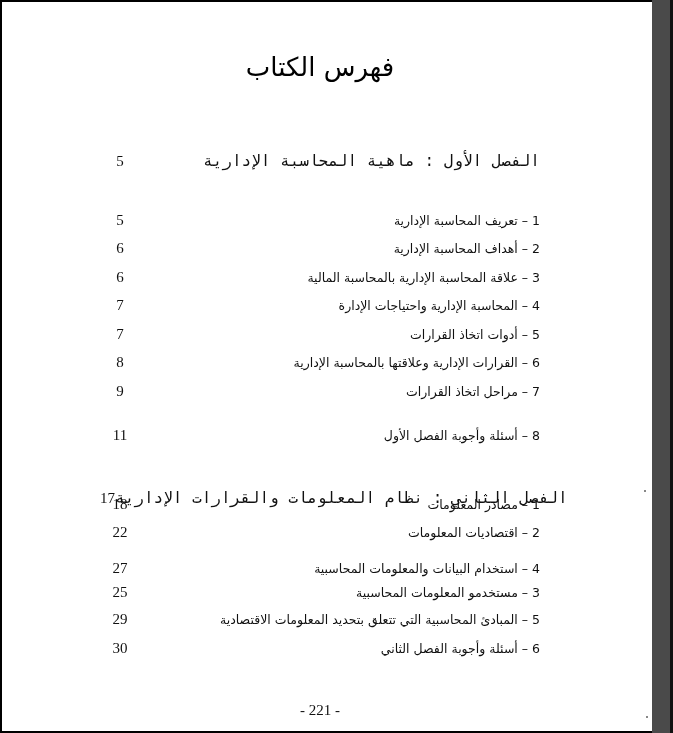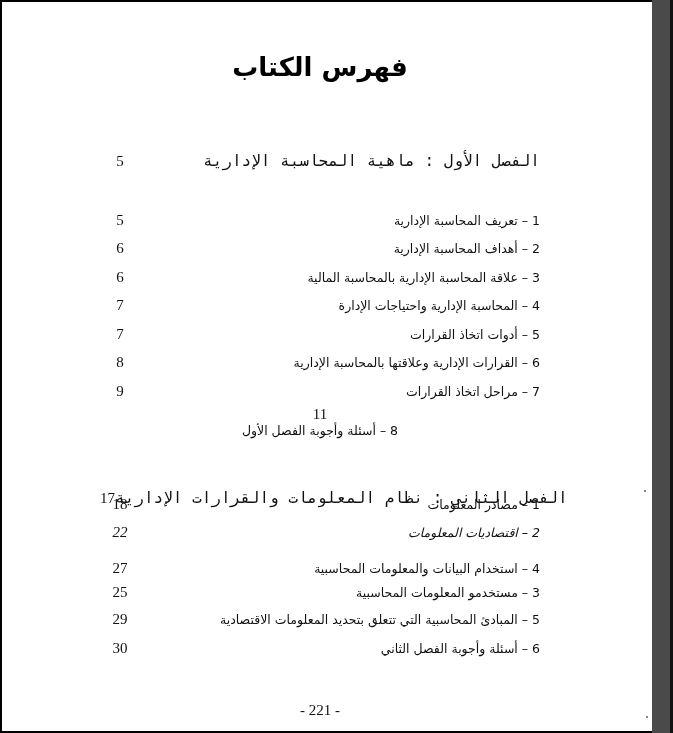--- a/index.html
+++ b/index.html
@@ -45,21 +45,21 @@
       width: 2px; height: 2px;
       background: #888;
     }
     .page-title {
       position: absolute;
       top: 52px;
       left: 0;
       width: 640px;
       text-align: center;
       font-family: "DejaVu Sans", sans-serif;
-      font-weight: bold;
+      font-weight: normal;
       font-size: 26px;
       letter-spacing: 1px;
       color: #000;
       direction: rtl;
     }
     .toc {
       position: absolute;
       left: 0;
       top: 0;
       width: 673px;
@@ -145,35 +145,35 @@
     <span class="text">5 – أدوات اتخاذ القرارات</span>
   </div>
   <div class="row" style="top:349px;">
     <span class="num">8</span>
     <span class="text">6 – القرارات الإدارية وعلاقتها بالمحاسبة الإدارية</span>
   </div>
   <div class="row" style="top:378px;">
     <span class="num">9</span>
     <span class="text">7 – مراحل اتخاذ القرارات</span>
   </div>
-  <div class="row" style="top:406px;flex-direction:column;">
+  <div class="row" style="top:422px;">
     <span class="num">11</span>
     <span class="text">8 – أسئلة وأجوبة الفصل الأول</span>
   </div>
 
   <div class="row chapter" style="top:485px;">
     <span class="num">17</span>
     <span class="text">الفصل الثاني : نظام المعلومات والقرارات الإدارية</span>
   </div>
 
   <div class="row" style="top:491px;">
     <span class="num">18</span>
     <span class="text">1 – مصادر المعلومات</span>
   </div>
-  <div class="row" style="top:519px;font-style:italic;">
+  <div class="row" style="top:519px;">
     <span class="num">22</span>
     <span class="text">2 – اقتصاديات المعلومات</span>
   </div>
   <div class="row" style="top:579px;">
     <span class="num">25</span>
     <span class="text">3 – مستخدمو المعلومات المحاسبية</span>
   </div>
   <div class="row" style="top:555px;">
     <span class="num">27</span>
     <span class="text">4 – استخدام البيانات والمعلومات المحاسبية</span>

